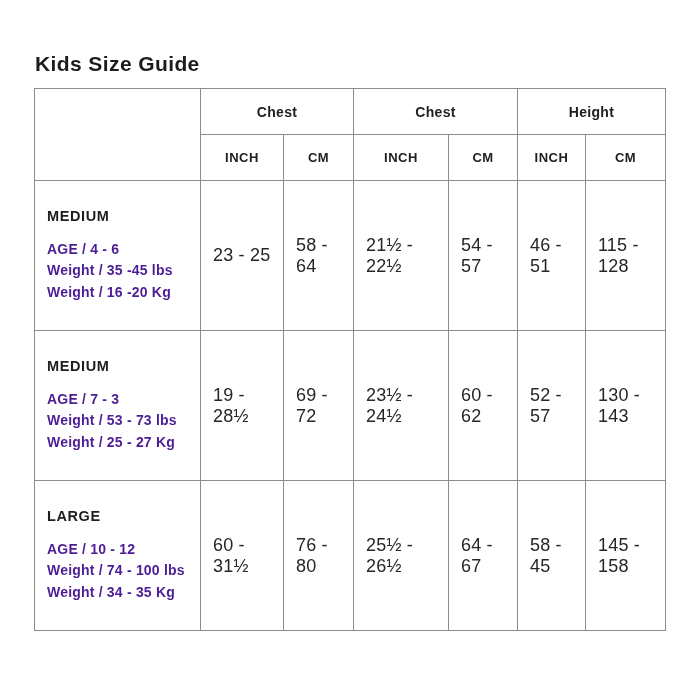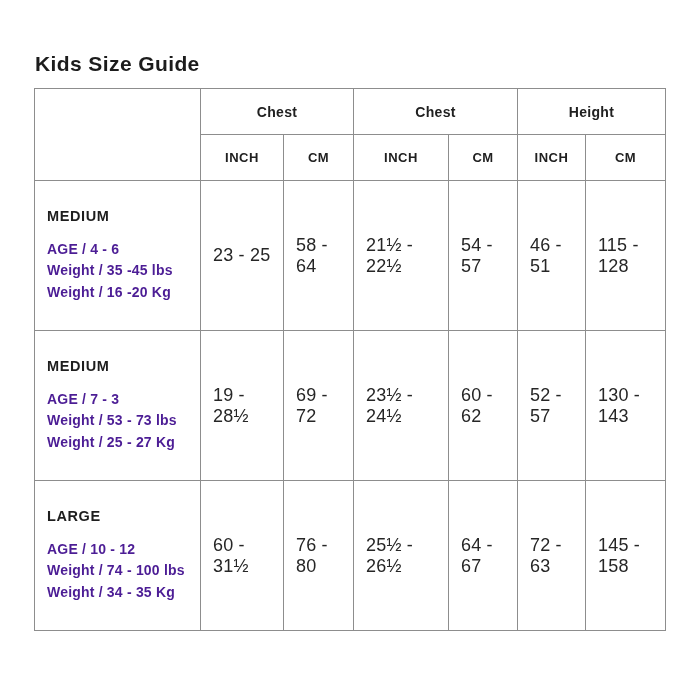--- a/index.html
+++ b/index.html
@@ -144,17 +144,17 @@
       <td class="label-cell">
         <div class="size-name">LARGE</div>
         <div class="label-line">AGE / 10 - 12</div>
         <div class="label-line">Weight / 74 - 100 lbs</div>
         <div class="label-line">Weight / 34 - 35 Kg</div>
       </td>
       <td class="value-cell">60 - 31½</td>
       <td class="value-cell">76 - 80</td>
       <td class="value-cell">25½ - 26½</td>
       <td class="value-cell">64 - 67</td>
-      <td class="value-cell">72 - 63</td>
+      <td class="value-cell">58 - 45</td>
       <td class="value-cell">145 - 158</td>
     </tr>
   </tbody>
 </table>
 
 </body></html>

